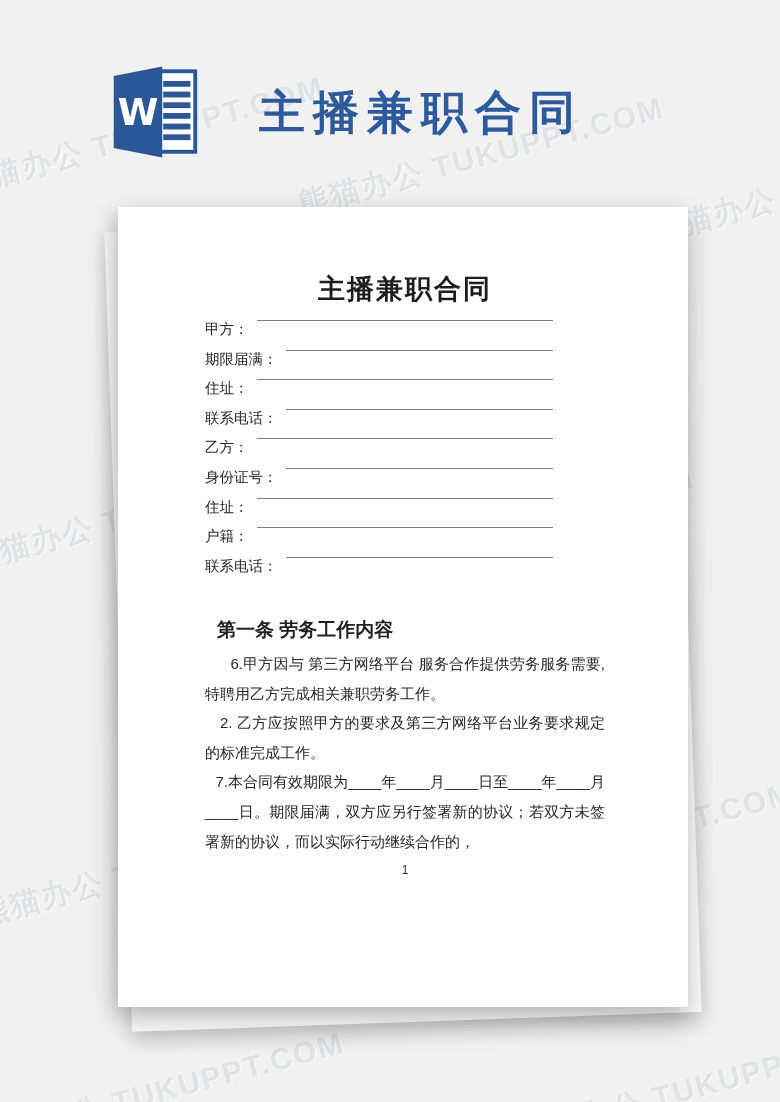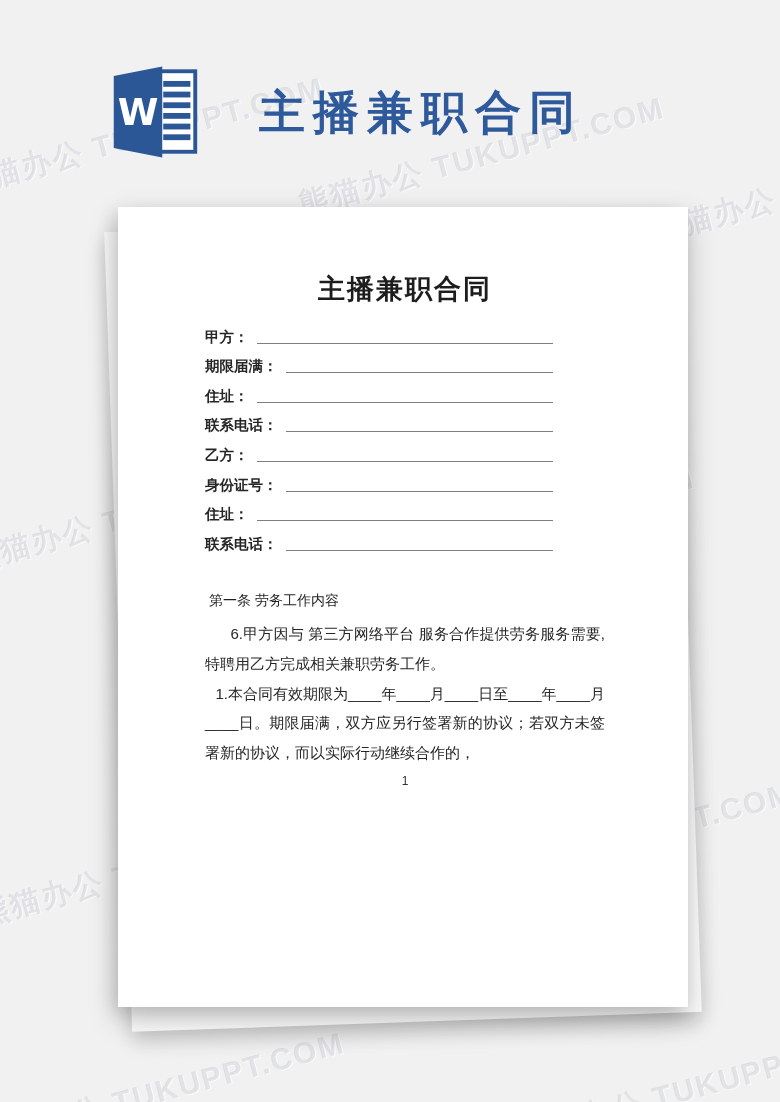--- a/index.html
+++ b/index.html
@@ -37,36 +37,36 @@
     background:#ffffff; box-sizing:border-box;
     padding:62px 83px 0 87px; color:#262626;
     box-shadow:0 12px 28px rgba(0,0,0,0.22), -6px 6px 16px rgba(0,0,0,0.10);
   }
   .doc-title {
     margin:0 0 11px; font-size:27px; line-height:40px; font-weight:700;
     letter-spacing:2px; text-align:center; color:#1d1d1d;
   }
 
   .field-row {
-    display:flex; align-items:flex-end; height:29.6px;
-    padding-right:52px; font-size:14.5px; font-weight:700; color:#262626;
+    display:flex; align-items:flex-start; height:29.6px;
+    padding-right:52px; font-size:14.5px; font-weight:400; color:#262626;
   }
   .flabel { white-space:nowrap; padding-bottom:3px; }
   .fline { flex:1; border-bottom:1.5px solid #7f7f7f; margin:0 0 6px 8px; }
 
   .intro, .item {
     margin:0; font-size:15px; line-height:29.6px; font-weight:500;
     text-align:justify; color:#262626;
   }
   .intro { text-indent:2em; }
   .ind-a { text-indent:1.7em; }
   .ind-b { text-indent:1em; }
   .ind-c { text-indent:0.7em; }
   .sec-heading {
-    margin:29px 4px 4px; font-size:14px; line-height:29.6px; font-weight:400; color:#1f1f1f;
+    margin:29px 12px 4px; font-size:19px; line-height:29.6px; font-weight:700; color:#1f1f1f;
   }
   .pagenum { text-align:center; font-size:12px; line-height:29.6px; color:#333; }
 </style>
 </head>
 <body>
 
 <div class="stage">
 
   <span class="wm" style="left:-40px; top:165px;">熊猫办公 TUKUPPT.COM</span>
   <span class="wm" style="left:300px; top:185px;">熊猫办公 TUKUPPT.COM</span>
@@ -125,27 +125,32 @@
       </div>
       <div class="field-row">
         <span class="flabel">身份证号：</span>
         <span class="fline"></span>
       </div>
       <div class="field-row">
         <span class="flabel">住址：</span>
         <span class="fline"></span>
       </div>
       <div class="field-row">
+        <span class="flabel">户籍：</span>
+        <span class="fline"></span>
+      </div>
+      <div class="field-row">
         <span class="flabel">联系电话：</span>
         <span class="fline"></span>
       </div>
     </div>
 
 
     <h3 class="sec-heading">第一条 劳务工作内容</h3>
     <p class="item ind-a">6.甲方因与 第三方网络平台 服务合作提供劳务服务需要,特聘用乙方完成相关兼职劳务工作。</p>
+    <p class="item ind-b">2. 乙方应按照甲方的要求及第三方网络平台业务要求规定的标准完成工作。</p>
 
-    <p class="item ind-c">1.本合同有效期限为____年____月____日至____年____月____日。期限届满，双方应另行签署新的协议；若双方未签署新的协议，而以实际行动继续合作的，</p>
+    <p class="item ind-c">7.本合同有效期限为____年____月____日至____年____月____日。期限届满，双方应另行签署新的协议；若双方未签署新的协议，而以实际行动继续合作的，</p>
 
     <div class="pagenum">1</div>
   </div>
 
 </div>
 
 </body></html>

